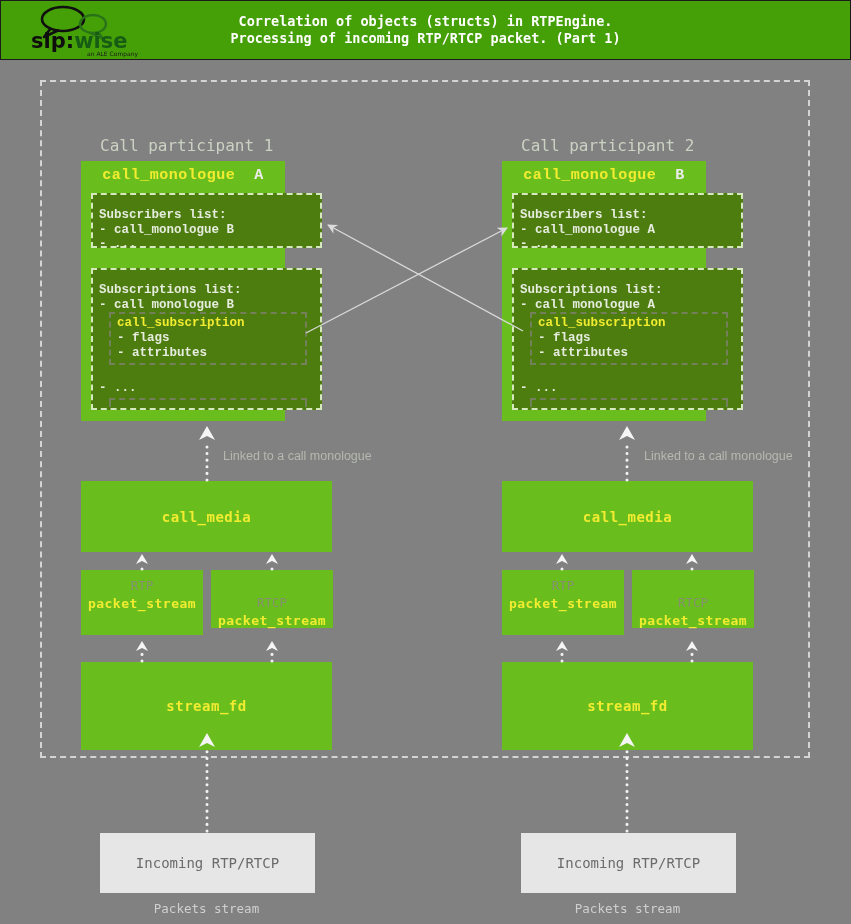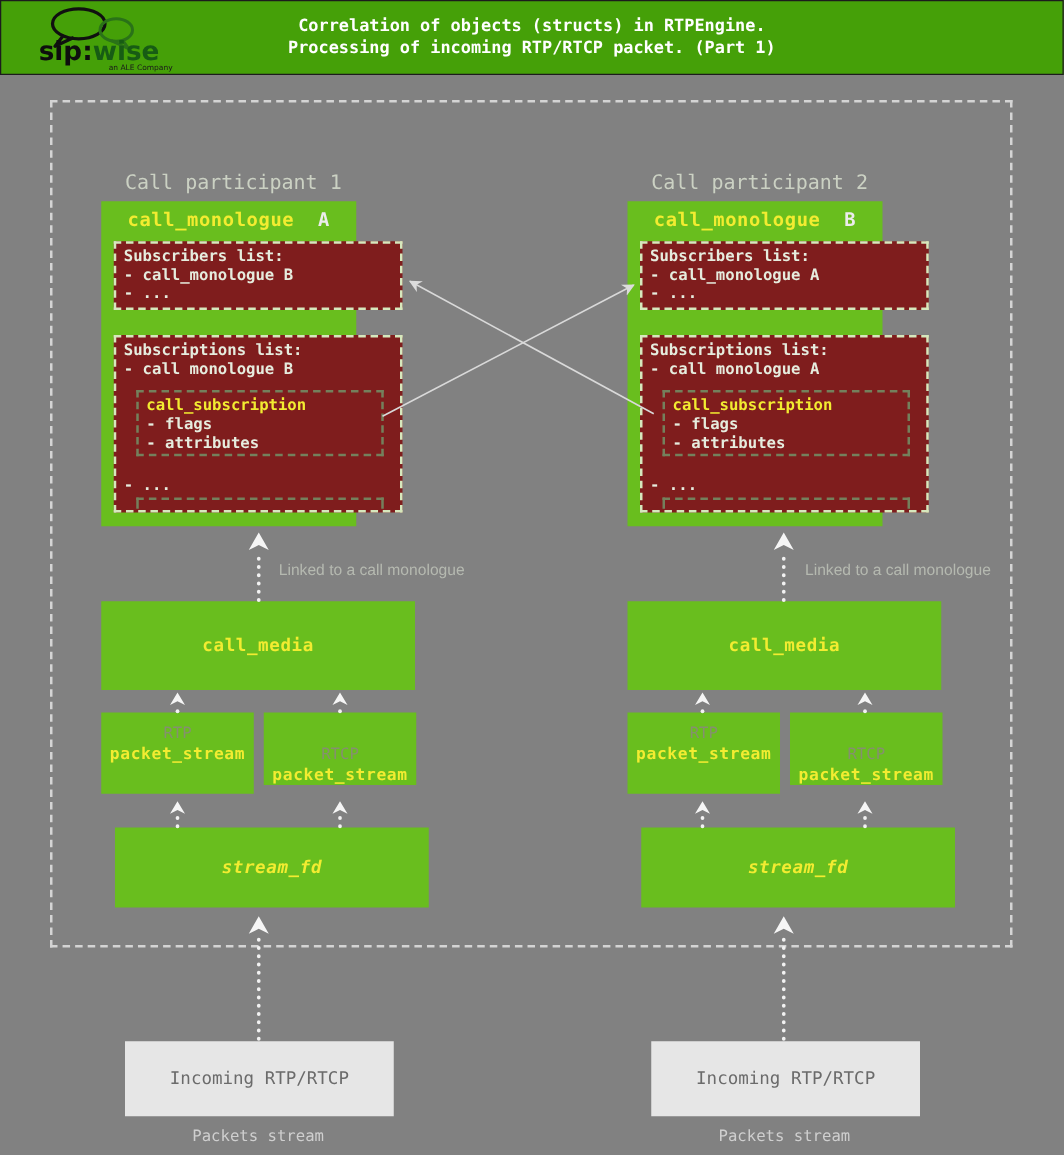--- a/index.html
+++ b/index.html
@@ -32,31 +32,32 @@
   .col { position:absolute; top:0; width:251px; height:864px; }
   .col1 { left:81px; } .col2 { left:502px; }
   .participant-label {
     position:absolute; left:19px; top:76px;
     color:#cbd1c3; font-size:16px; white-space:nowrap;
   }
   
   .monologue {
     position:absolute; left:0; top:101px; width:204px; height:260px;
     background:#69BE1E;
+    font-family:Liberation Mono, monospace;
   }
   .mono-title {
     margin-top:6px; text-align:center;
     font-size:15px; font-weight:bold; color:#F2EC31; letter-spacing:0.5px;
   }
   .mono-title .suffix { color:#ececec; }
   .inner-box {
     position:absolute; left:10px; width:231px;
-    background:#7f1d1d; border:2px dashed #d6e8bd;
+    background:#4d7c0f; border:2px dashed #d6e8bd;
     color:#e6ecde; font-size:12.5px; font-weight:bold; line-height:14.5px;
-    padding:3px 6px;
+    padding:13px 6px;
   }
   .subscribers { top:32px; height:55px; }
   .subscriptions { top:107px; height:142px; }
   .subscription-box {
     position:absolute; left:16px; top:42px; width:198px; height:53px;
     border:2px dashed #74805c; padding:2px 6px;
     font-size:12.5px; font-weight:bold; line-height:15px; color:#e6ecde;
   }
   .subscription-box .yellow { color:#F2EC31; }
   .more-item { position:absolute; left:6px; top:111px; }
@@ -72,21 +73,21 @@
   }
   
   .gbox { position:absolute; background:#69BE1E; display:flex; flex-direction:column;
           align-items:center; justify-content:center; }
   .gbox .gtitle { color:#F2EC31; font-weight:bold; font-size:14px; letter-spacing:0.5px; }
   .callmedia { left:0; top:421px; width:251px; height:71px; }
   .pkt1 { left:0;   top:510px; width:122px; height:65px; justify-content:flex-start; }
   .pkt2 { left:130px; top:510px; width:122px; height:58px; justify-content:flex-end; }
   .proto { color:#85906F; font-size:12.5px; margin-top:8px; }
   .pkt1 .gtitle, .pkt2 .gtitle { font-size:13px; margin-top:3px; }
-  .streamfd { left:11px; top:602px; width:251px; height:64px;font-style:italic; }
+  .streamfd { left:0; top:602px; width:251px; height:88px; }
   
   .incoming {
     position:absolute; left:19px; top:773px; width:215px; height:60px;
     background:#e6e6e6; display:flex; align-items:center; justify-content:center;
     color:#6b6b6b; font-size:14px;
   }
   .packets-label {
     position:absolute; left:0; top:841px; width:251px; text-align:center;
     color:#cfcfcf; font-size:12.5px;
   }

